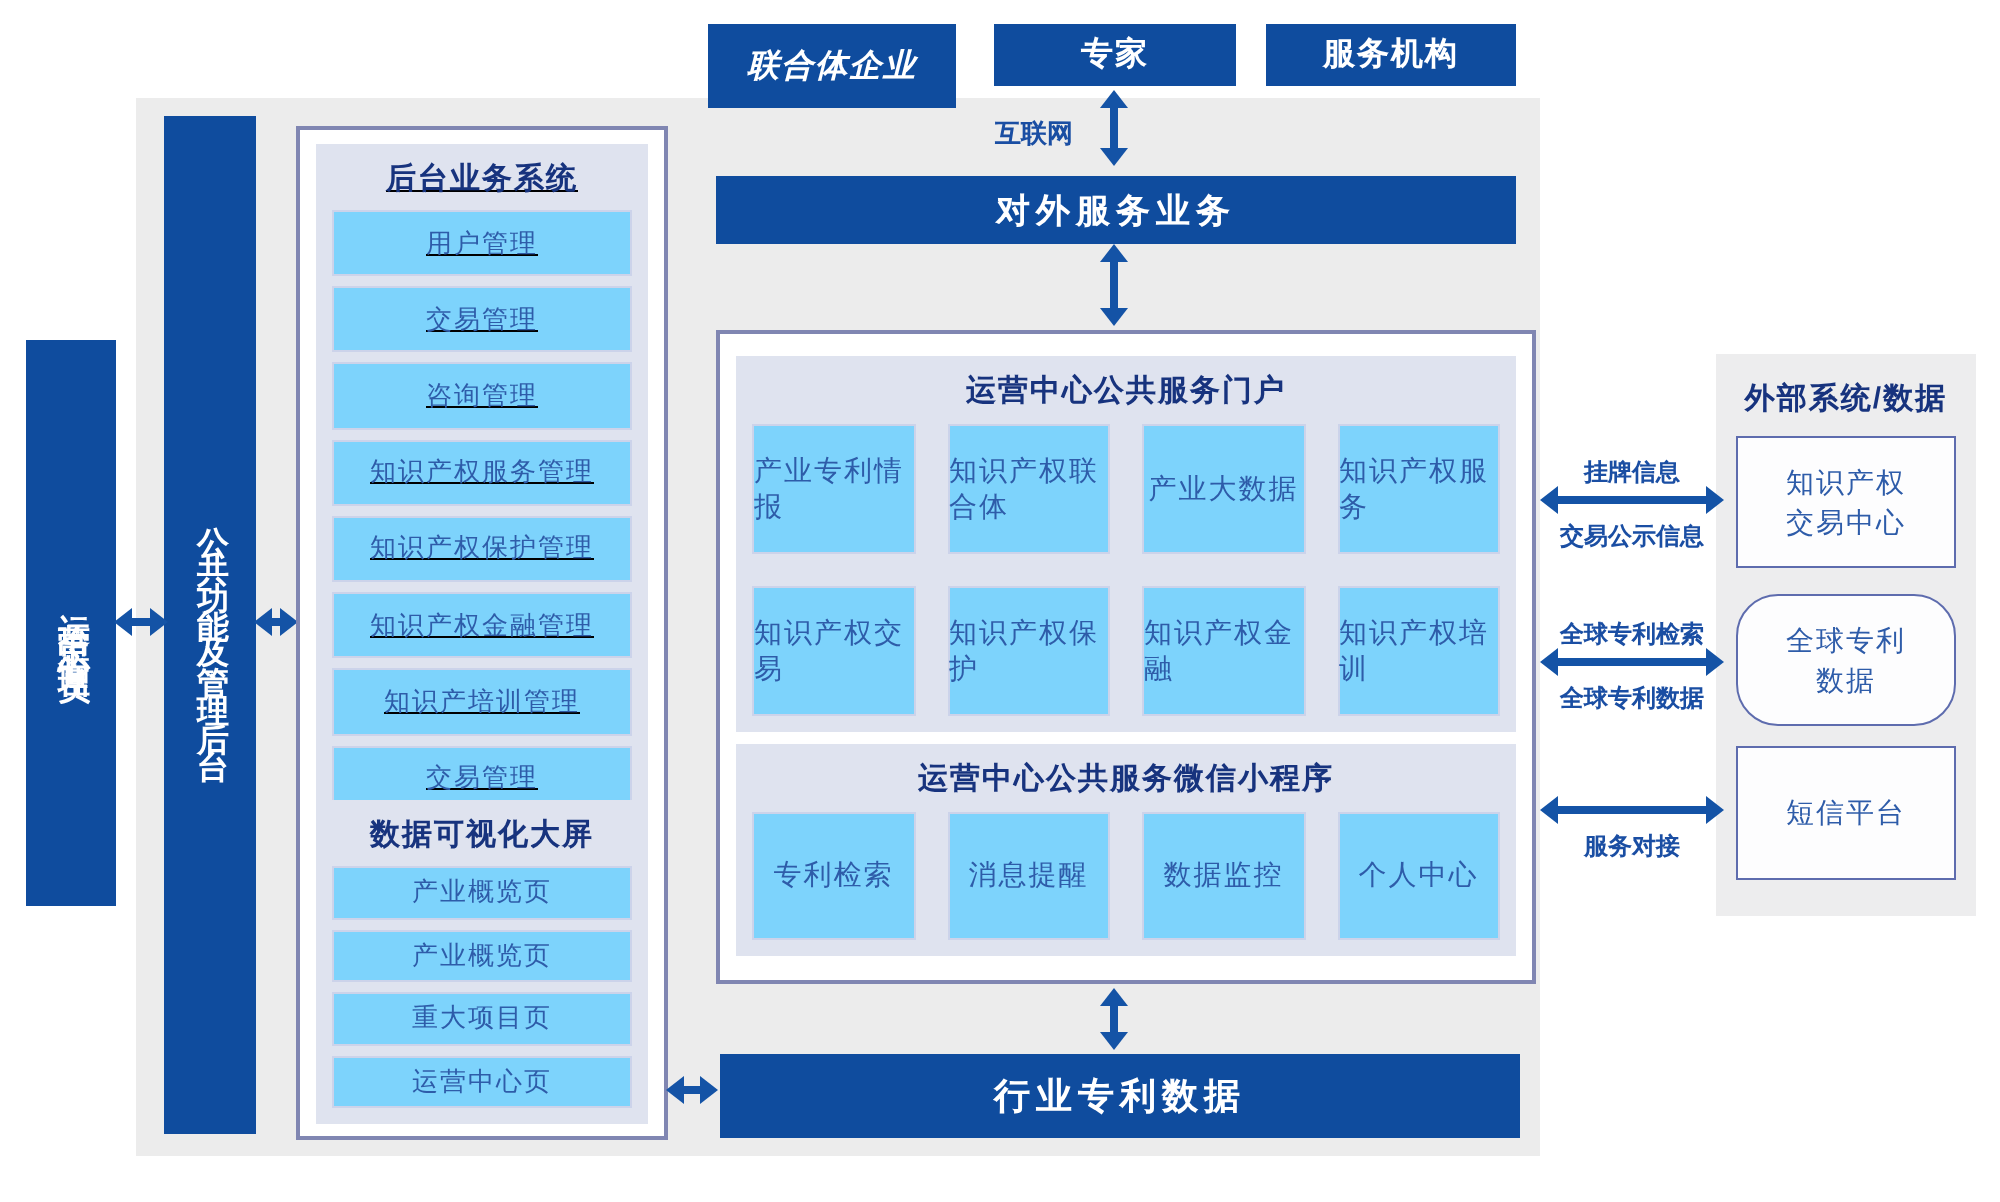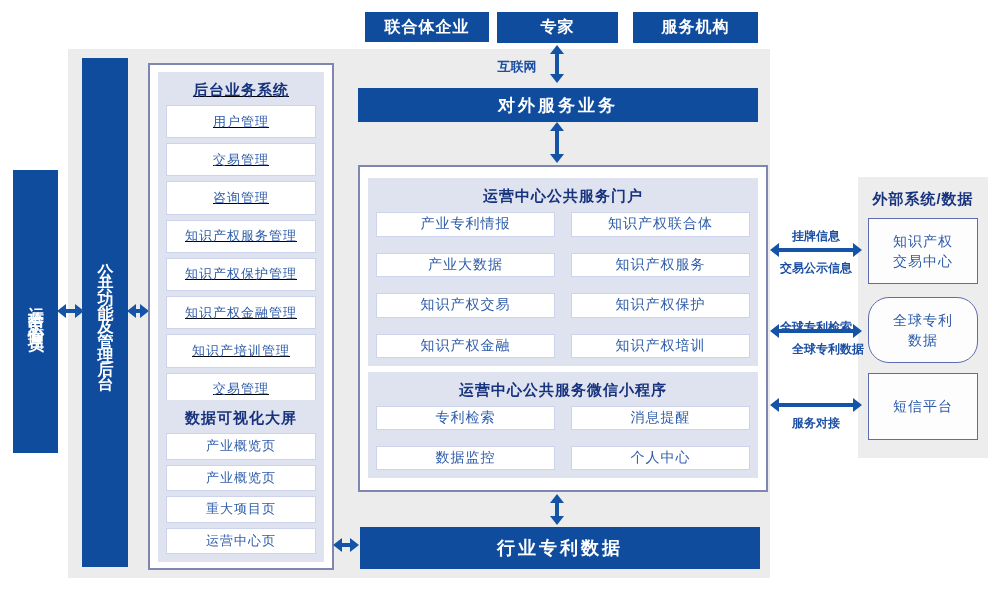--- a/index.html
+++ b/index.html
@@ -24,24 +24,24 @@
   .banner{font-size:17px;letter-spacing:3px;}
 
   .vbar{background:var(--blue);color:#fff;font-weight:bold;display:flex;align-items:center;justify-content:center;
         writing-mode:vertical-rl;text-orientation:upright;font-size:16px;}
   .vbar.tight{letter-spacing:5px;}
   .vbar.wide{letter-spacing:14px;}
 
   .container-box{background:#fff;border:2px solid var(--border);}
   .inner-panel{background:var(--panel);display:flex;flex-direction:column;align-items:stretch;padding:6px 8px 8px 8px;}
   .panel-title{color:var(--head-text);font-weight:bold;font-size:15px;text-align:center;height:24px;line-height:24px;flex:none;letter-spacing:1px;}
-  .item{background:#ffffff;border:1px solid #ccd3ea;color:var(--item-text);font-size:13px;display:flex;align-items:center;justify-content:center;letter-spacing:1px;}
+  .item{background:#7dd3fc;border:1px solid #ccd3ea;color:var(--item-text);font-size:13px;display:flex;align-items:center;justify-content:center;letter-spacing:1px;}
   .list{display:flex;flex-direction:column;gap:5px;margin-top:3px;flex:1;}
   .list .item{flex:1;}
-  .grid2{display:grid;grid-template-columns:1fr 1fr;column-gap:9px;row-gap:6px;margin-top:4px;flex:1;gap:16px;}
+  .grid2{display:grid;grid-template-columns:1fr 1fr 1fr 1fr;column-gap:9px;row-gap:6px;margin-top:4px;flex:1;gap:16px;}
   .grid2 .item{font-size:14px;}
 
   .ext-title{color:var(--head-text);font-weight:bold;font-size:15px;text-align:center;letter-spacing:1px;}
   .sys-box{background:#fdfdfe;border:1px solid #5e6cae;color:var(--item-text);font-size:14px;line-height:1.45;
            display:flex;flex-direction:column;align-items:center;justify-content:center;letter-spacing:1px;}
   .sys-line:empty{display:none;}
 
   .conn-label{color:#1a4ea3;font-weight:bold;font-size:12px;text-align:center;white-space:nowrap;}
 
   
@@ -54,21 +54,21 @@
   .arrow-v::after{bottom:0;left:50%;margin-left:-7px;border:7px solid transparent;border-bottom:none;border-top:9px solid var(--arrow);}
 </style>
 </head>
 <body>
 
 <div class="canvas">
 
   <div class="abs gray-bg" style="left:68px;top:49px;width:702px;height:529px;"></div>
   <div class="abs right-gray" style="left:858px;top:177px;width:130px;height:281px;"></div>
 
-  <div class="abs blue-box actor" style="left:365px;top:12px;width:124px;height:30px;">联合体企业</div>
+  <div class="abs blue-box actor" style="left:354px;top:12px;width:124px;height:42px;font-style:italic;">联合体企业</div>
   <div class="abs blue-box actor" style="left:497px;top:12px;width:121px;height:31px;">专家</div>
   <div class="abs blue-box actor" style="left:633px;top:12px;width:125px;height:31px;">服务机构</div>
 
   <div class="abs conn-label" style="left:488px;top:58px;width:58px;font-size:13px;">互联网</div>
   <div class="abs arrow-v" style="left:550px;top:45px;width:14px;height:38px;">
       <div class="bar"></div>
     </div>
 
   <div class="abs blue-box banner" style="left:358px;top:74px;width:400px;height:34px;margin-top:14px;">对外服务业务</div>
   <div class="abs arrow-v" style="left:550px;top:122px;width:14px;height:41px;">
@@ -159,24 +159,24 @@
     <div class="sys-line">短信平台</div>
 
   </div>
 
   <div class="abs conn-label" style="left:770px;top:228px;width:92px;">挂牌信息</div>
   <div class="abs arrow-h" style="left:770px;top:243px;width:92px;height:14px;">
       <div class="bar"></div>
     </div>
   <div class="abs conn-label" style="left:762px;top:260px;width:108px;">交易公示信息</div>
 
-  <div class="abs conn-label" style="left:766px;top:319px;width:100px;text-decoration:underline;">全球专利检索</div>
+  <div class="abs conn-label" style="left:766px;top:309px;width:100px;">全球专利检索</div>
   <div class="abs arrow-h" style="left:770px;top:324px;width:92px;height:14px;">
       <div class="bar"></div>
     </div>
-  <div class="abs conn-label" style="left:766px;top:341px;width:100px;margin-left:12px;">全球专利数据</div>
+  <div class="abs conn-label" style="left:766px;top:341px;width:100px;">全球专利数据</div>
 
   <div class="abs arrow-h" style="left:770px;top:398px;width:92px;height:14px;">
       <div class="bar"></div>
     </div>
   <div class="abs conn-label" style="left:770px;top:415px;width:92px;">服务对接</div>
 
 </div>
 
 </body></html>

